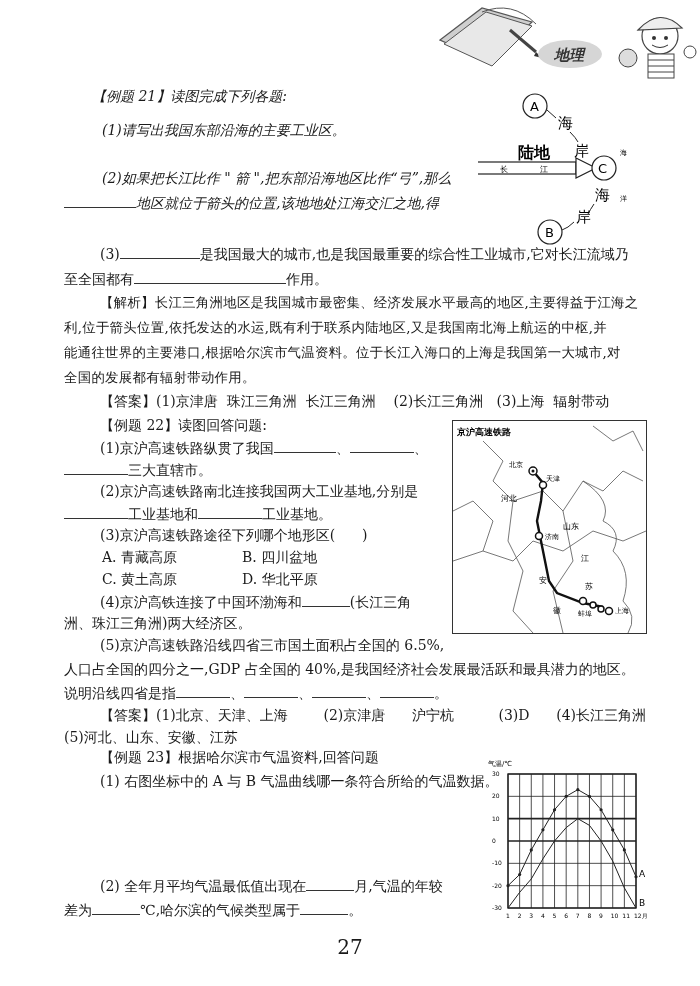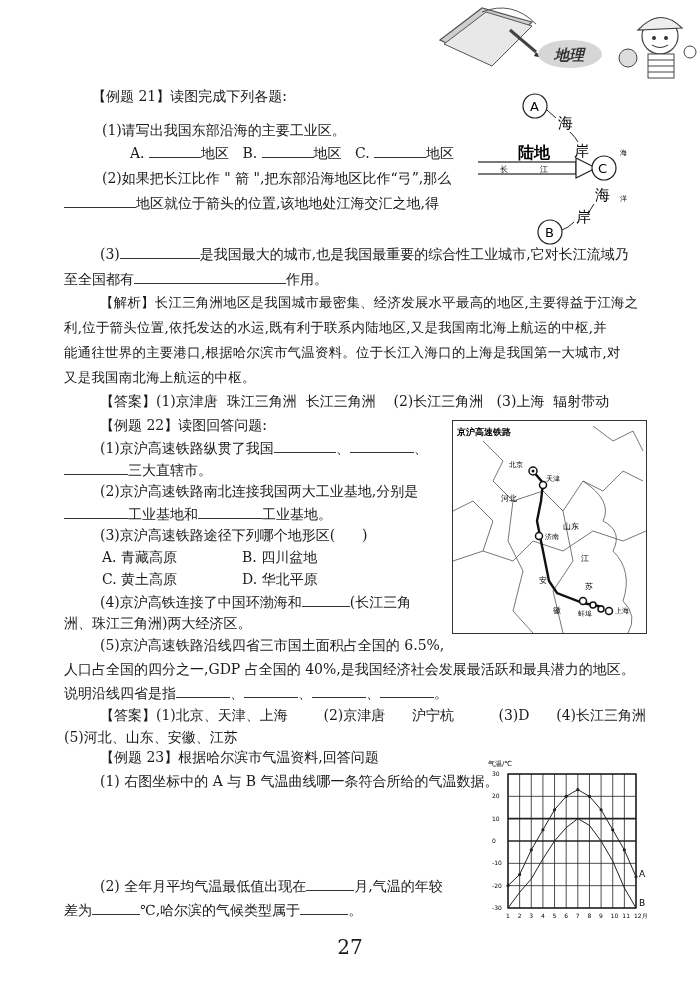--- a/index.html
+++ b/index.html
@@ -40,47 +40,39 @@
     <path d="M220,45 Q228,50 236,45" fill="none" stroke="#333"></path>
     <rect x="216" y="54" width="26" height="24" fill="#fff" stroke="#444"></rect>
     <line x1="216" y1="60" x2="242" y2="60" stroke="#444"></line>
       <line x1="216" y1="66" x2="242" y2="66" stroke="#444"></line>
       <line x1="216" y1="72" x2="242" y2="72" stroke="#444"></line>
     <circle cx="196" cy="58" r="9" fill="#ddd" stroke="#444"></circle>
     <circle cx="258" cy="52" r="6" fill="#fff" stroke="#444"></circle>
   </svg>
 </div>
 
-<div class="abs" style="left:92px; top:85px; width:390px; height:200px;">
+<div class="abs" style="left:92px; top:85px; width:390px; height:200px;font-style:italic;">
   <div class="line" style="top:2px;">【例题 21】读图完成下列各题:</div>
   <div class="line" style="top:36px; left:10px;">(1)请写出我国东部沿海的主要工业区。</div>
-  <div class="line" style="top:58px; left:38px;">
-    <span>A.</span>
-    <span class="blank" style="width:52px;"></span><span>地区</span>
-    &nbsp;&nbsp;<span>B.</span>
-    <span class="blank" style="width:52px;"></span><span>地区</span>
-    &nbsp;&nbsp;<span>C.</span>
-    <span class="blank" style="width:52px;"></span><span>地区</span>
-  </div>
   <div class="line" style="top:84px; left:10px;">(2)如果把长江比作 " 箭 ",把东部沿海地区比作“弓”,那么</div>
   <div class="line" style="top:108px; left:-28px;">
     <span class="blank" style="width:72px;"></span><span>地区就位于箭头的位置,该地地处江海交汇之地,得</span>
   </div>
 </div>
 <div class="line" style="top:244px; left:100px;">
   <span>(3)</span><span class="blank" style="width:80px;"></span><span>是我国最大的城市,也是我国最重要的综合性工业城市,它对长江流域乃</span>
 </div>
 <div class="line" style="top:269px; left:64px;">
   <span>至全国都有</span><span class="blank" style="width:152px;"></span><span>作用。</span>
 </div>
 
 <div class="line analysis" style="top:294px; left:100px;">【解析】长江三角洲地区是我国城市最密集、经济发展水平最高的地区,主要得益于江海之</div>
 <div class="line analysis" style="top:319px; left:64px;">利,位于箭头位置,依托发达的水运,既有利于联系内陆地区,又是我国南北海上航运的中枢,并</div>
 <div class="line analysis" style="top:344px; left:64px;">能通往世界的主要港口,根据哈尔滨市气温资料。位于长江入海口的上海是我国第一大城市,对</div>
-<div class="line analysis" style="top:369px; left:64px;">又是我国南北海上航运的中枢。</div>
+<div class="line analysis" style="top:369px; left:64px;">全国的发展都有辐射带动作用。</div>
 <div class="line" style="top:392px; left:100px; white-space:pre;">【答案】(1)京津唐  珠江三角洲  长江三角洲    (2)长江三角洲   (3)上海  辐射带动</div>
 
 <div id="diagram21" class="abs">
   <svg width="170" height="160" viewBox="0 0 170 160" font-family="DejaVu Sans, sans-serif">
     <circle cx="57" cy="18" r="12" fill="#fff" stroke="#222" stroke-width="1.2"></circle>
     <text x="52" y="23" font-size="13">A</text>
     <line x1="69" y1="22" x2="78" y2="30" stroke="#222"></line>
     <text x="80" y="40" font-size="15">海</text>
     <path d="M92,44 Q98,50 100,54" fill="none" stroke="#222"></path>
     <text x="96" y="68" font-size="15">岸</text>

